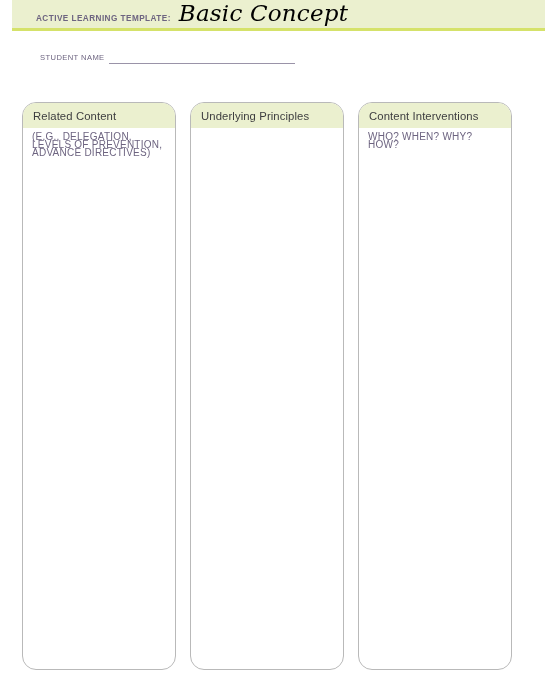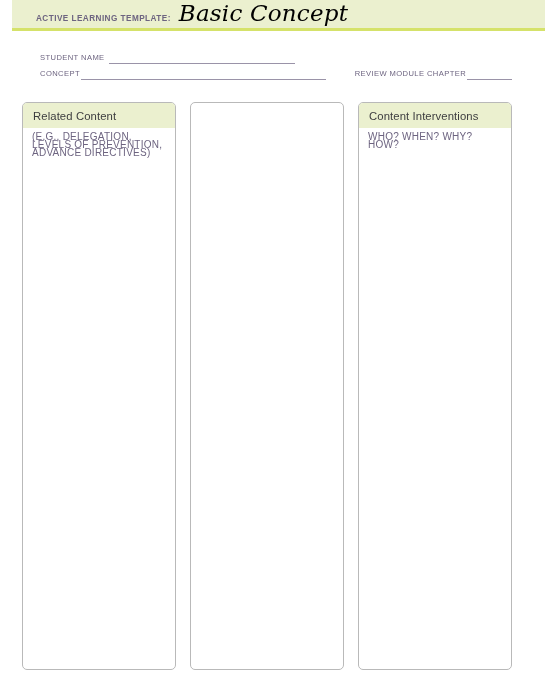--- a/index.html
+++ b/index.html
@@ -89,21 +89,21 @@
     left: 22px;
     top: 102px;
     width: 490px;
     height: 568px;
     display: flex;
     gap: 14px;
   }
   .card {
     flex: 1 1 0;
     border: 1px solid #b9b9b9;
-    border-radius: 5px;
+    border-radius: 14px;
     background: #ffffff;
     box-sizing: border-box;
     overflow: hidden;
     display: flex;
     flex-direction: column;
   }
   .card-header {
     background: #ebf0cf;
     height: 25px;
     display: flex;
@@ -142,44 +142,40 @@
   </div>
 </div>
 
 <div class="fields">
 
   <div class="field-row">
     <span class="field-label">STUDENT NAME</span>
     <span class="rule rule-student"></span>
   </div>
 
-  <div class="field-row">
-    <span class="field-label">CONCEPT</span>
-    <span class="rule rule-concept"></span>
-    <span class="field-spacer"></span>
-    <span class="field-label">REVIEW MODULE CHAPTER</span>
-    <span class="rule rule-review"></span>
-  </div>
 
 </div>
 
 <div class="columns">
 
   <div class="card">
     <div class="card-header">
       <span class="card-title">Related Content</span>
     </div>
     <div class="card-body">
       <div class="card-hint">(E.G., DELEGATION,
 LEVELS OF PREVENTION,
 ADVANCE DIRECTIVES)</div>
     </div>
   </div>
 
   <div class="card">
+    <div class="card-header">
+      <span class="card-title">Underlying Principles</span>
+    </div>
     <div class="card-body">
       <div class="card-hint"></div>
     </div>
   </div>
 
   <div class="card">
     <div class="card-header">
       <span class="card-title">Content Interventions</span>
     </div>
     <div class="card-body">

